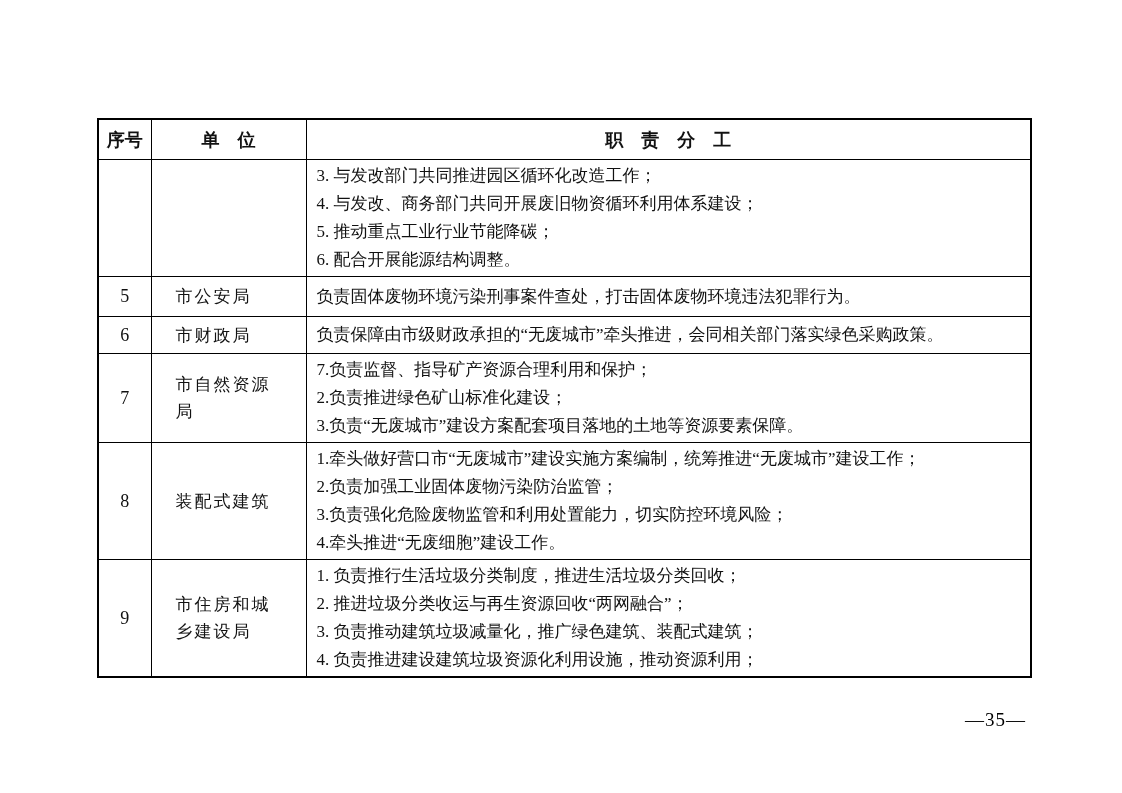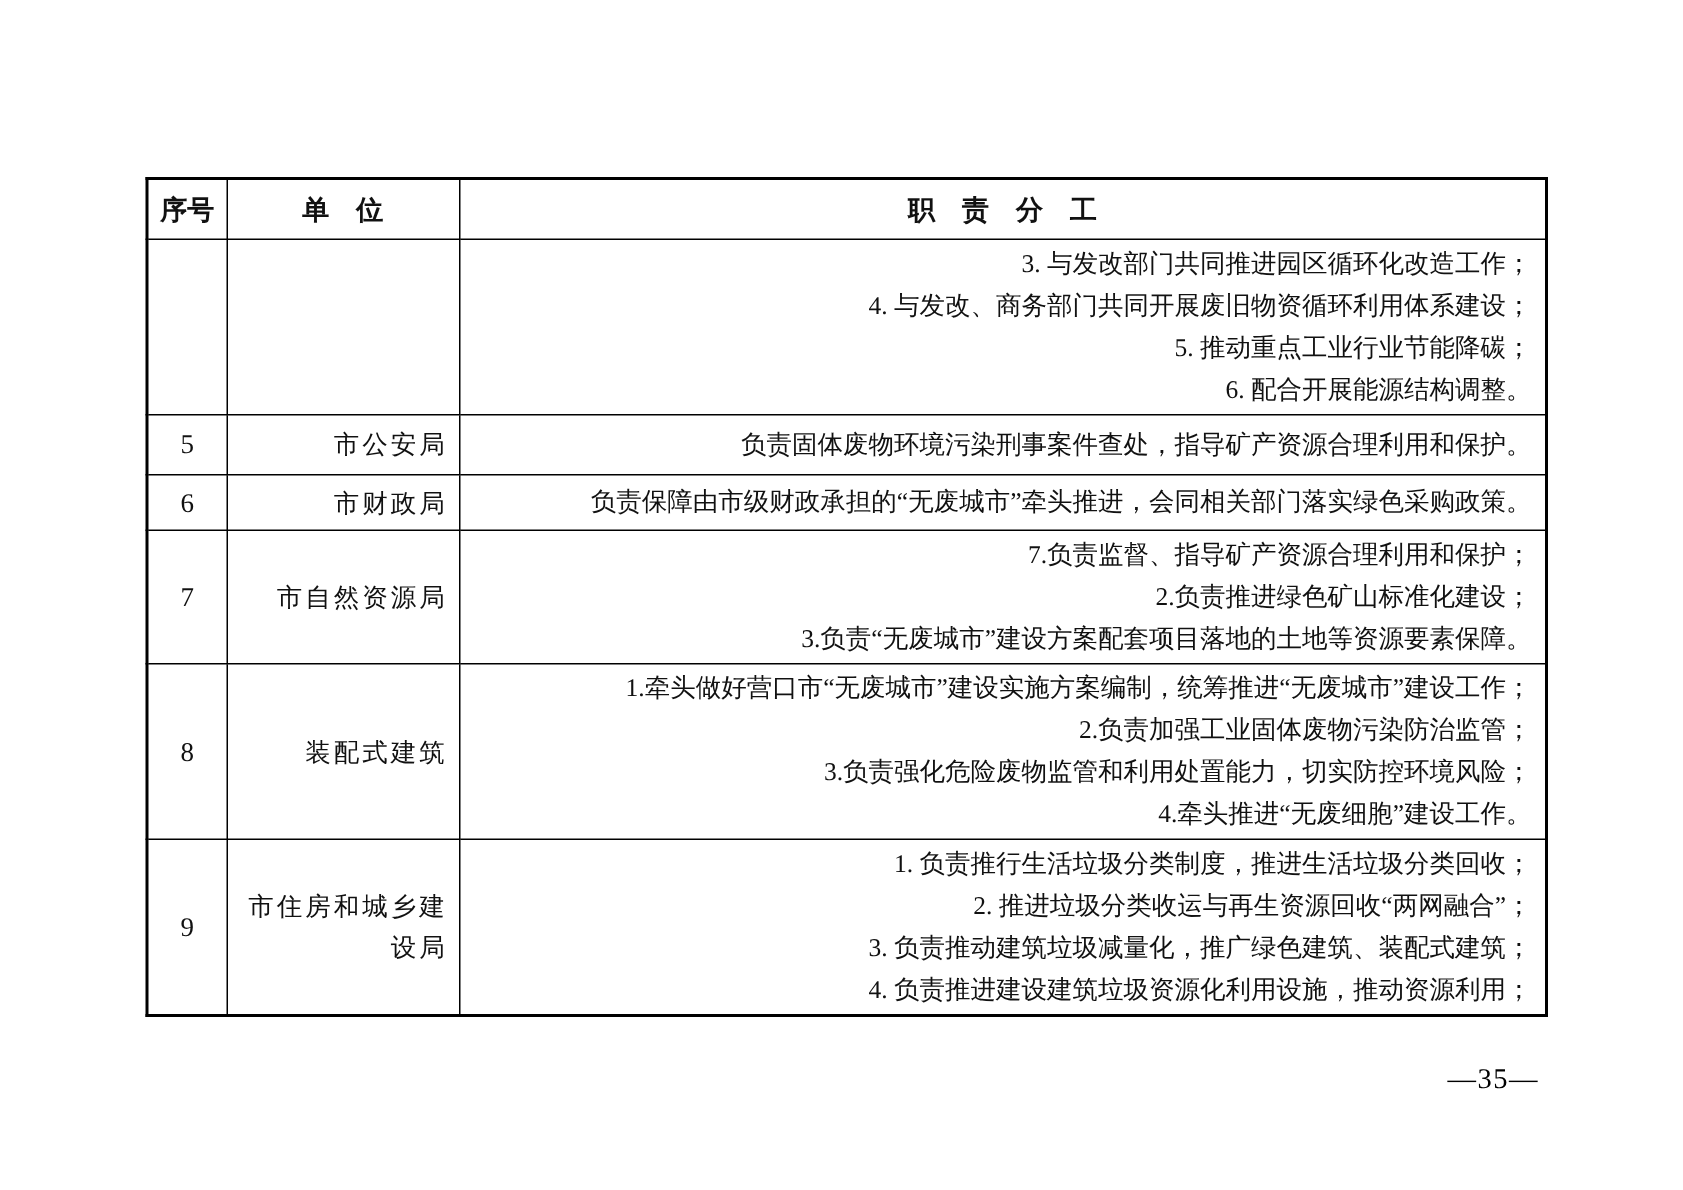--- a/index.html
+++ b/index.html
@@ -37,30 +37,30 @@
     text-align: center;
     height: 37px;
     white-space: pre;
     margin-left: 44px;
   }
   td.c-no {
     text-align: center;
     font-size: 18px;
   }
   td.c-unit {
-    text-align: right;
+    text-align: left;
     font-size: 17px;
     letter-spacing: 2px;
-    padding: 0 7px;
+    padding: 0 24px;
     line-height: 27px;
   }
   td.c-duty {
-    padding: 2px 9px 2px 23px;
+    padding: 2px 9px 2px 10px;
     font-size: 17px;
-    text-align: right;
+    text-align: left;
   }
   .duty-line {
     line-height: 28px;
   }
   tr.r0 { height: 113px; }
   tr.r1 { height: 40px; }
   tr.r2 { height: 37px; }
   tr.r3 { height: 85px; }
   tr.r4 { height: 111px; }
   tr.r5 { height: 117px; }
@@ -97,21 +97,21 @@
         <div class="duty-line">3. 与发改部门共同推进园区循环化改造工作；</div>
         <div class="duty-line">4. 与发改、商务部门共同开展废旧物资循环利用体系建设；</div>
         <div class="duty-line">5. 推动重点工业行业节能降碳；</div>
         <div class="duty-line">6. 配合开展能源结构调整。</div>
       </td>
     </tr>
     <tr class="r1">
       <td class="c-no">5</td>
       <td class="c-unit">市公安局</td>
       <td class="c-duty">
-        <div class="duty-line">负责固体废物环境污染刑事案件查处，指导矿产资源合理利用和保护。</div>
+        <div class="duty-line">负责固体废物环境污染刑事案件查处，打击固体废物环境违法犯罪行为。</div>
       </td>
     </tr>
     <tr class="r2">
       <td class="c-no">6</td>
       <td class="c-unit">市财政局</td>
       <td class="c-duty">
         <div class="duty-line">负责保障由市级财政承担的“无废城市”牵头推进，会同相关部门落实绿色采购政策。</div>
       </td>
     </tr>
     <tr class="r3">

